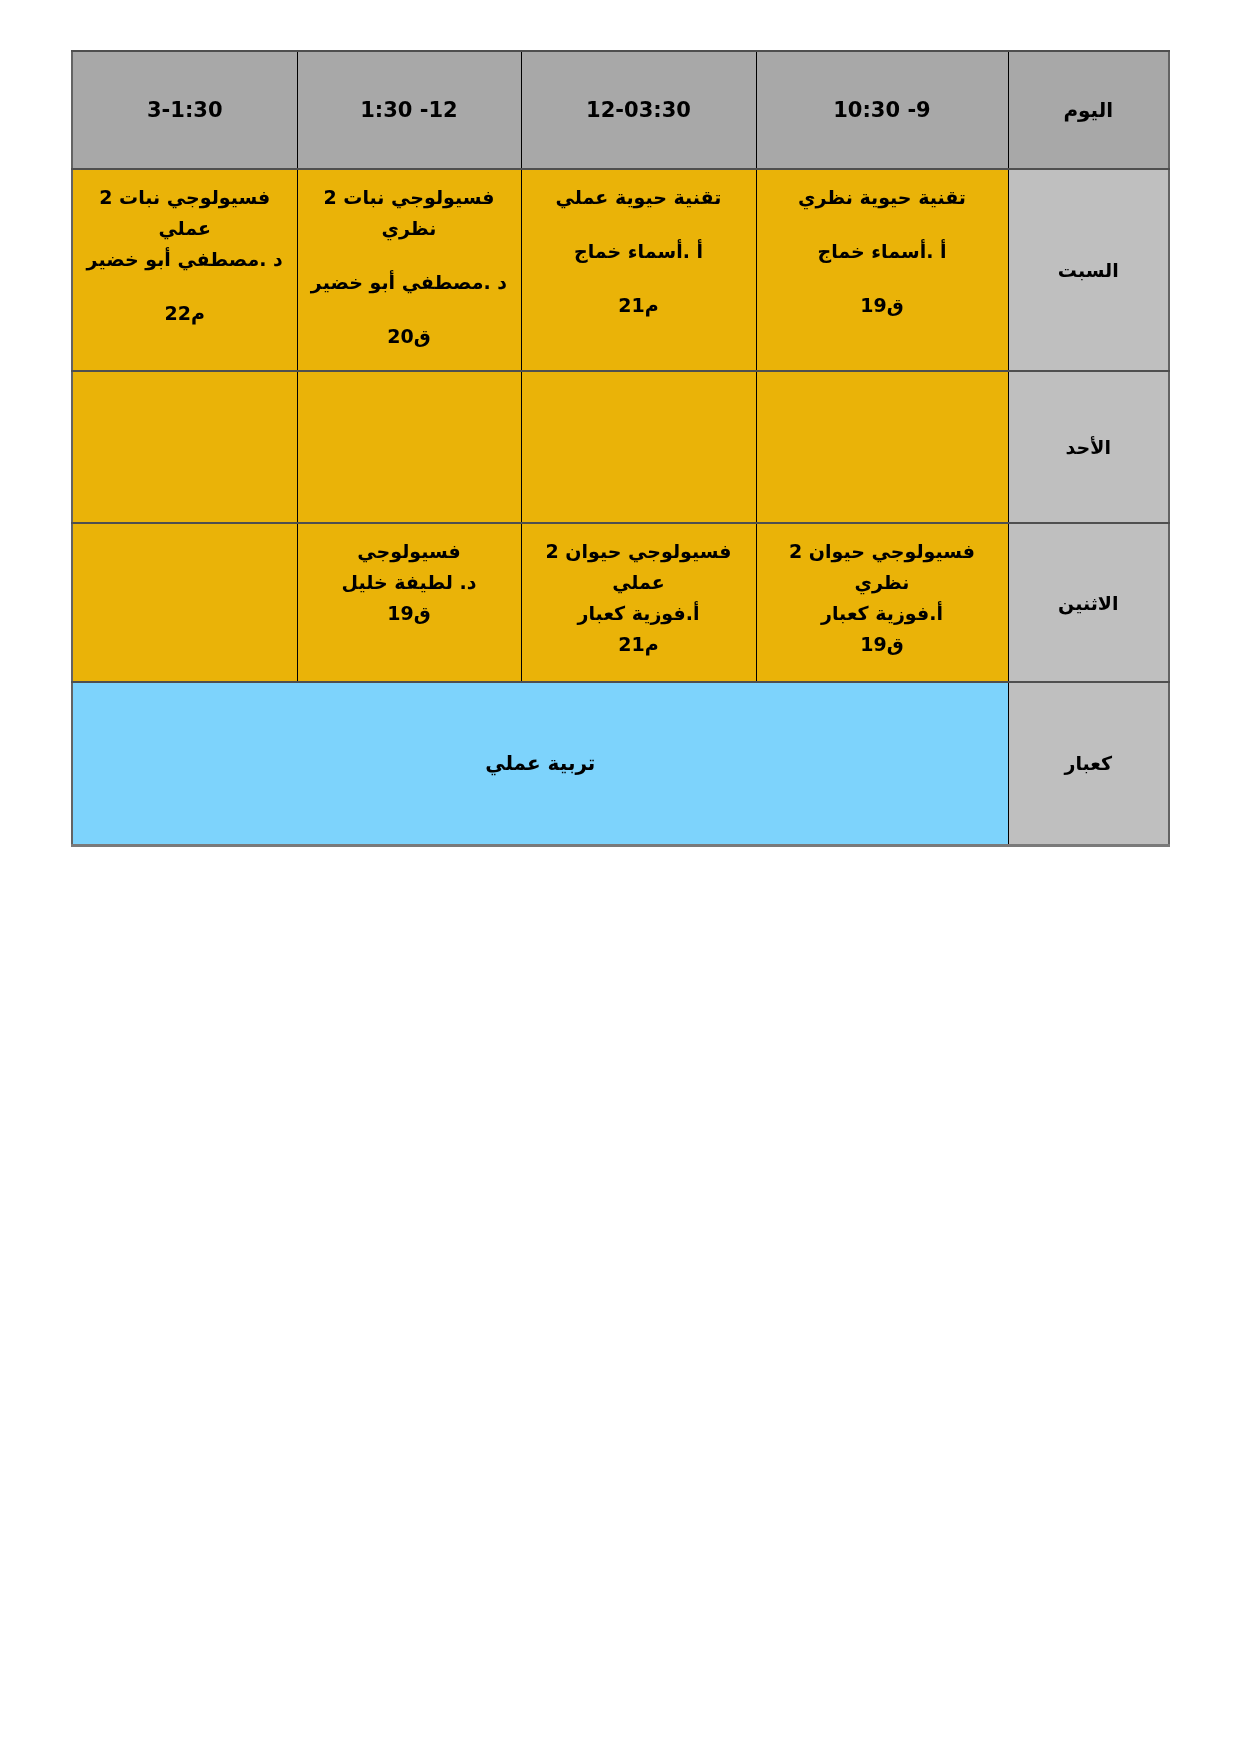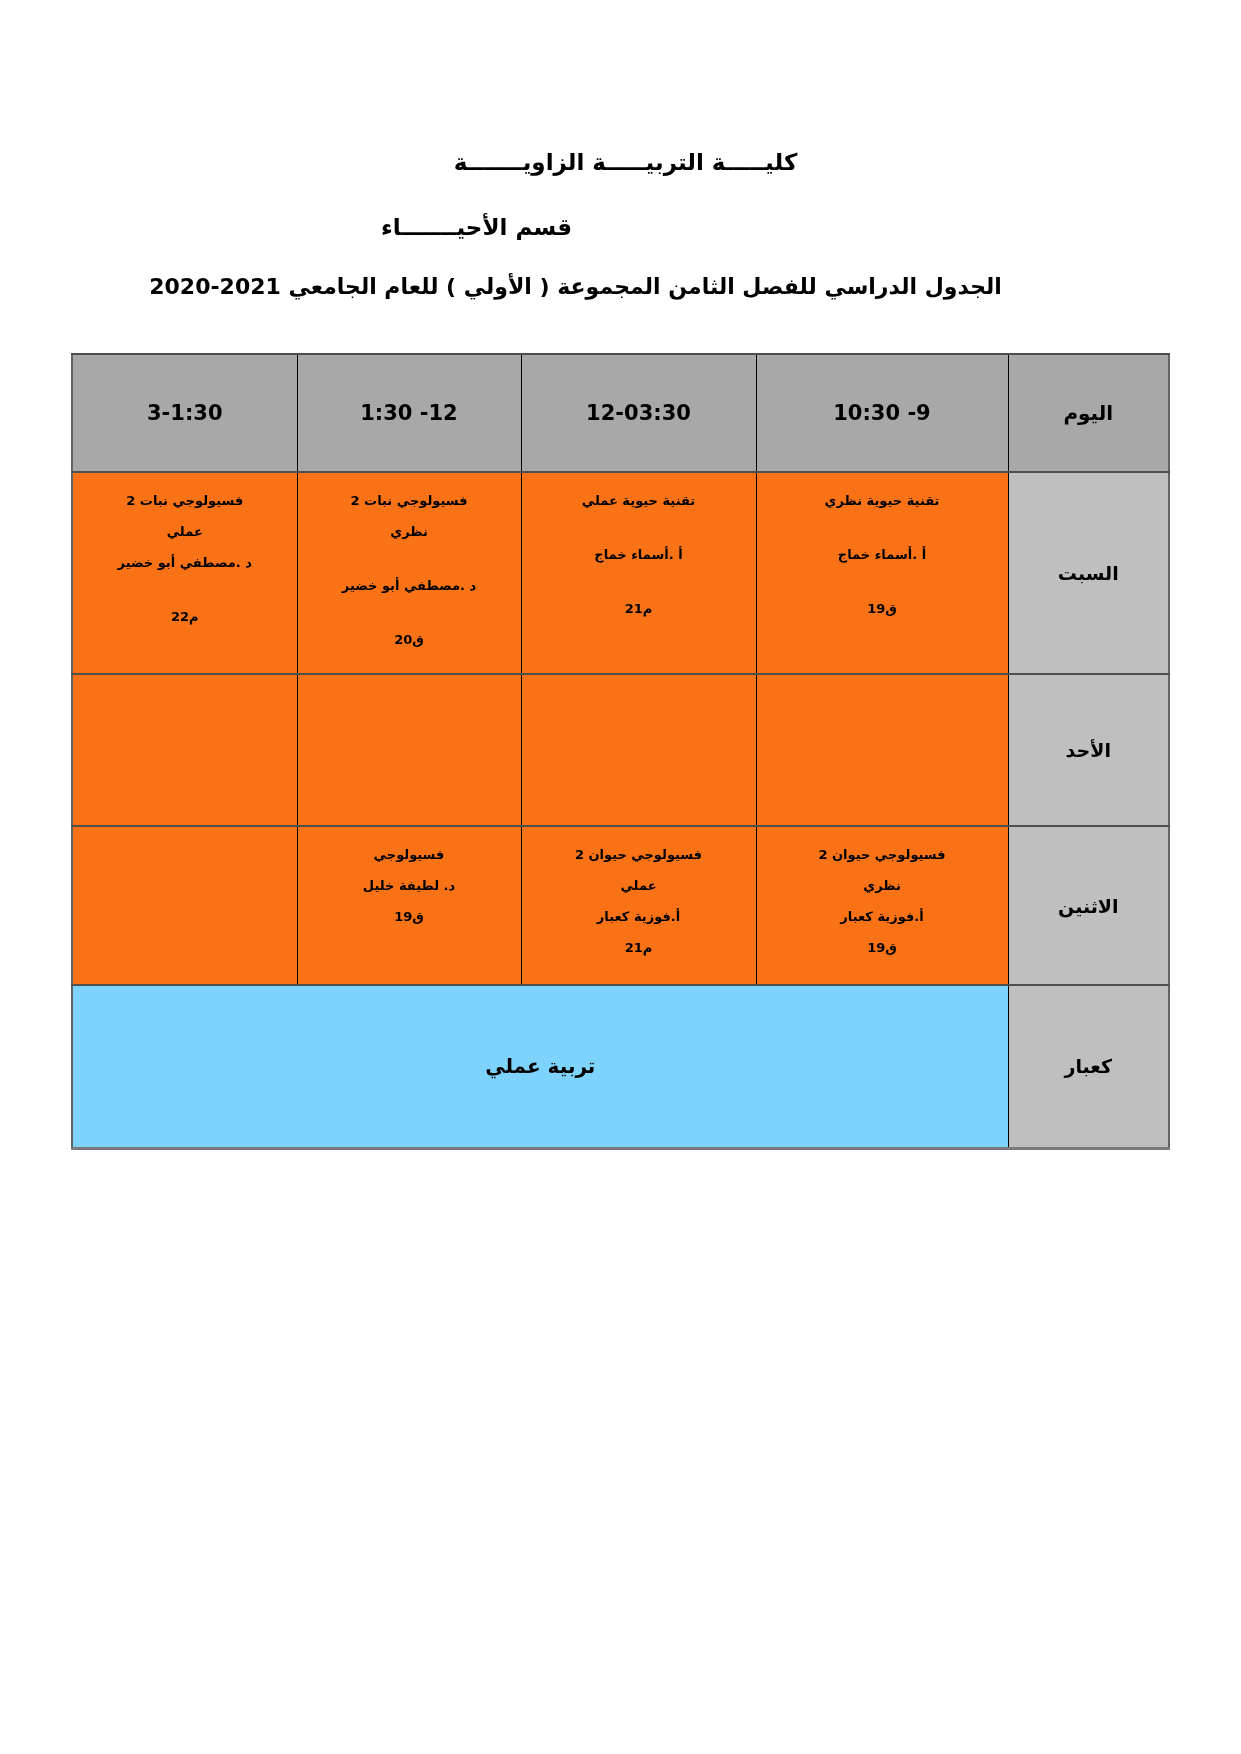--- a/index.html
+++ b/index.html
@@ -51,44 +51,39 @@
     font-size: 21px;
     vertical-align: middle;
   }
   th.day-head { font-size: 20px; margin-top: 28px; }
   th.day-cell {
     background: var(--day-bg, #bfbfbf);
     font-size: 19px;
     vertical-align: middle;
   }
   td.slot {
-    background: #f97316;
+    background: #eab308;
     vertical-align: top;
     padding-top: 14px;
-    font-size: 13px;
+    font-size: 19px;
   }
   td.merged {
     background: #7dd3fc;
     vertical-align: middle;
     font-size: 20px;
   }
   .cl { line-height: 31px; }
   .sp { margin-bottom: 23px; }
   .ltr { direction: ltr; unicode-bidi: isolate; }
 </style>
 </head>
 <body>
 
 <div class="page">
 
-  <div class="titles">
-    <div class="title t1">كليـــــة التربيـــــة الزاويـــــــة</div>
-    <div class="title t2">قسم الأحيـــــــاء</div>
-    <div class="title t3">الجدول الدراسي للفصل الثامن المجموعة ( الأولي ) للعام الجامعي 2021-2020</div>
-  </div>
 
   <table class="schedule">
     <colgroup>
       <col style="width:161px">
       <col style="width:252px">
       <col style="width:235px">
       <col style="width:224px">
       <col style="width:225px">
     </colgroup>
 

